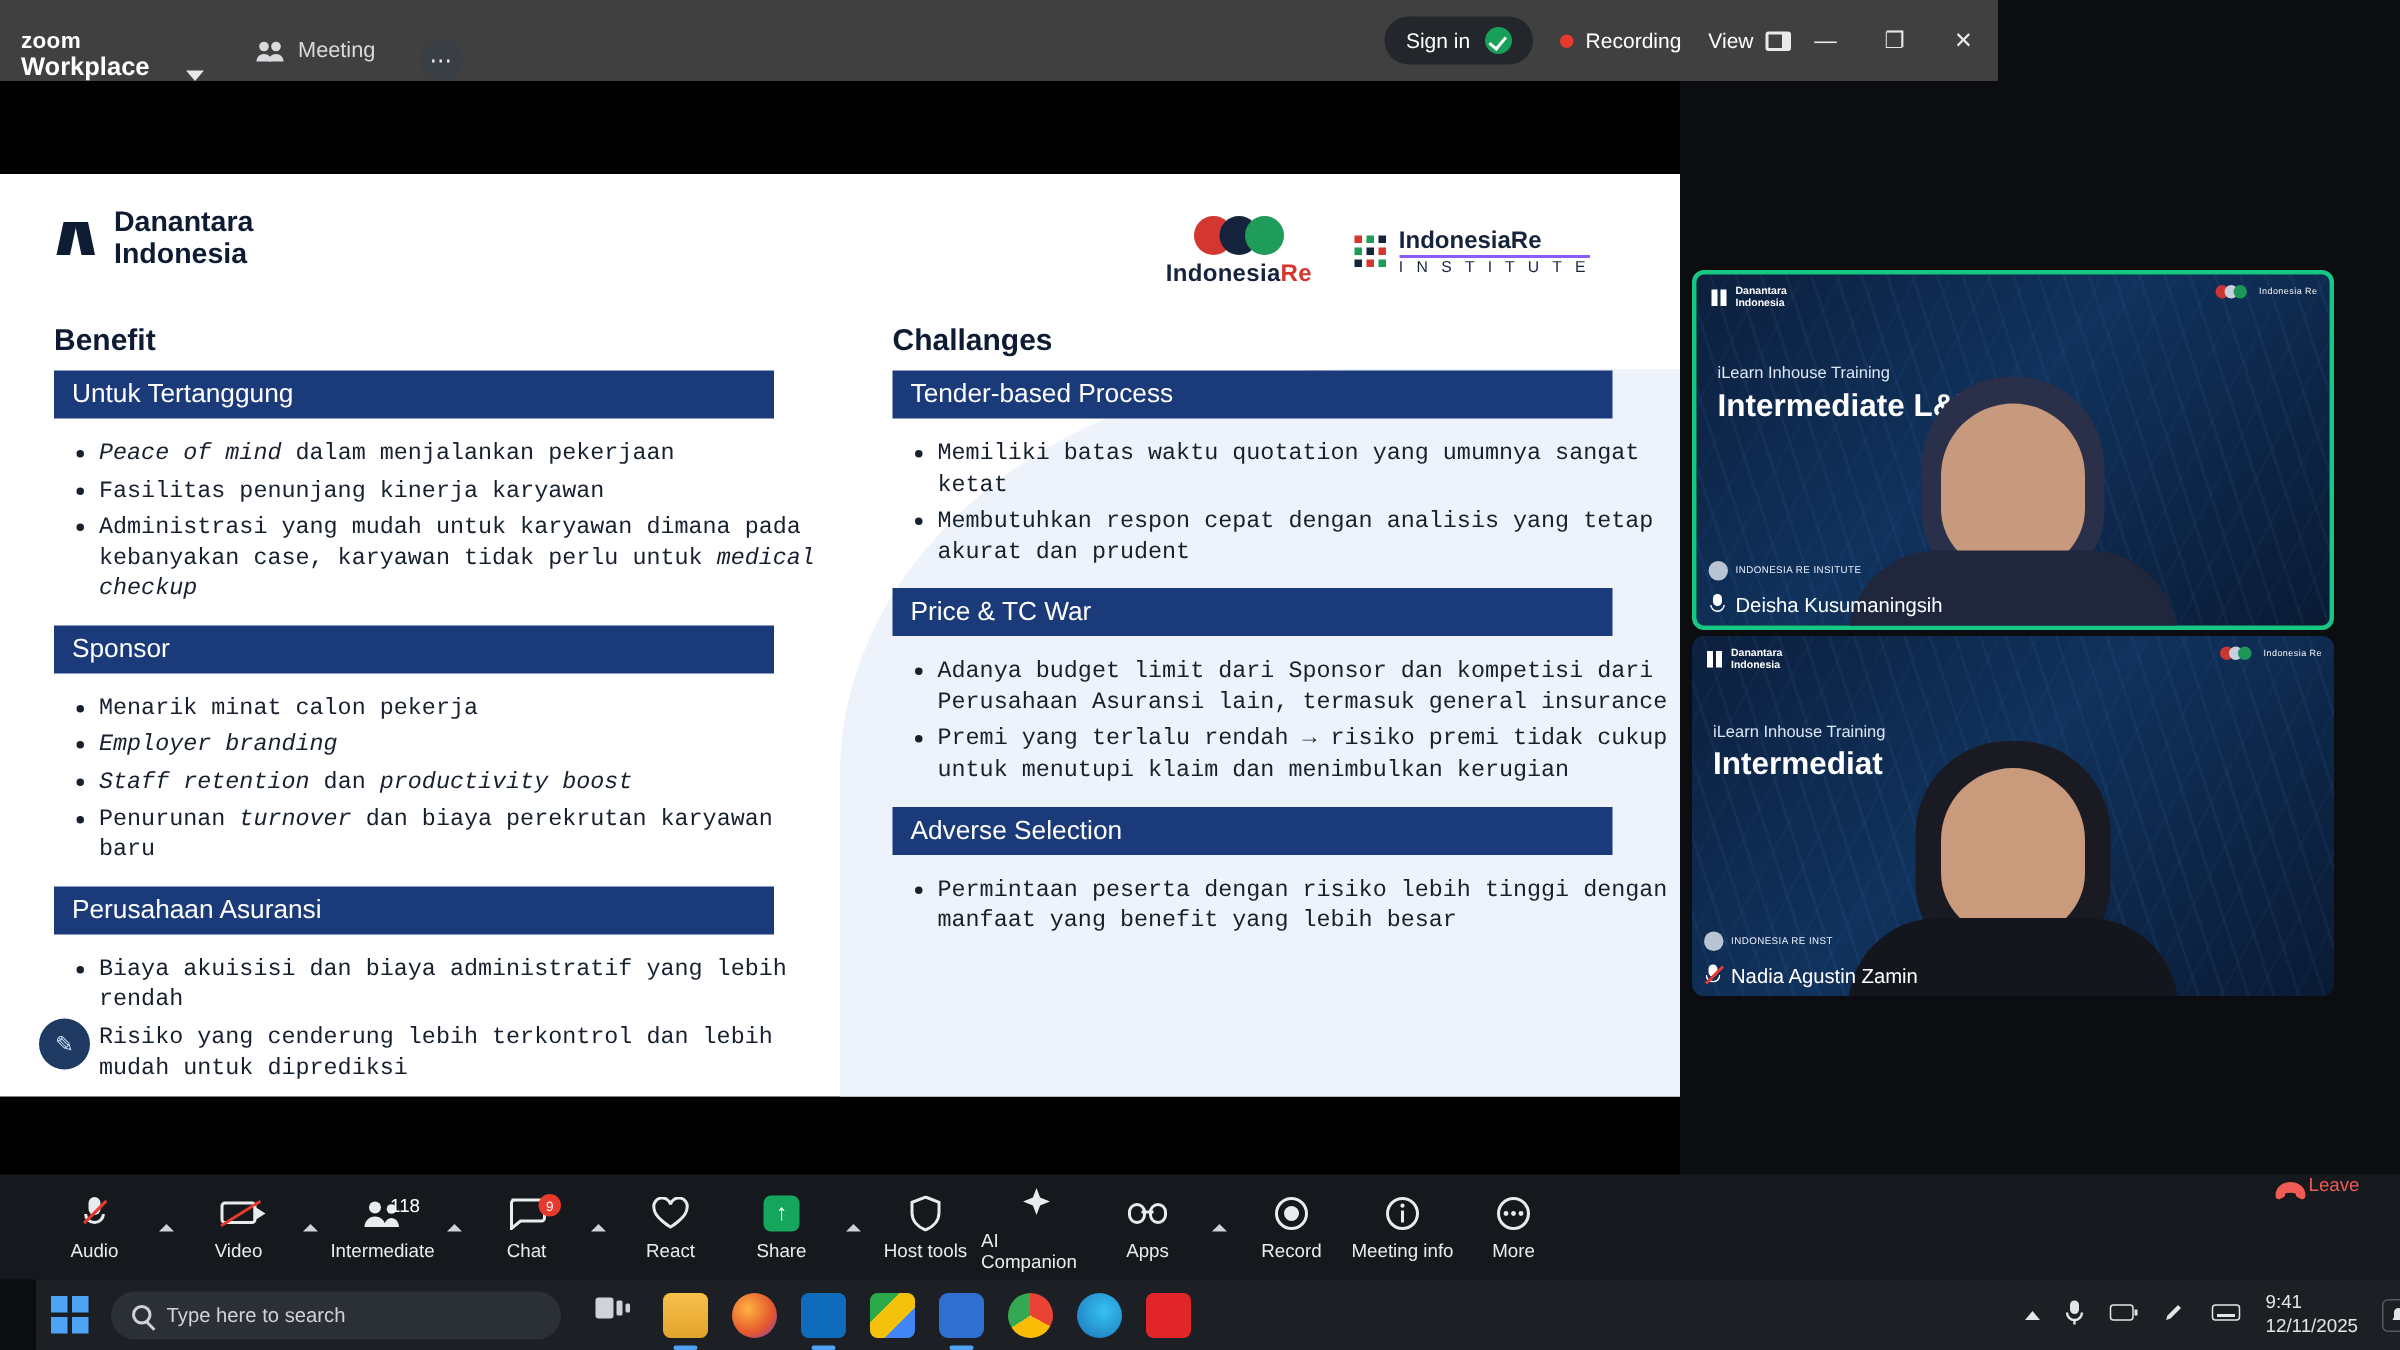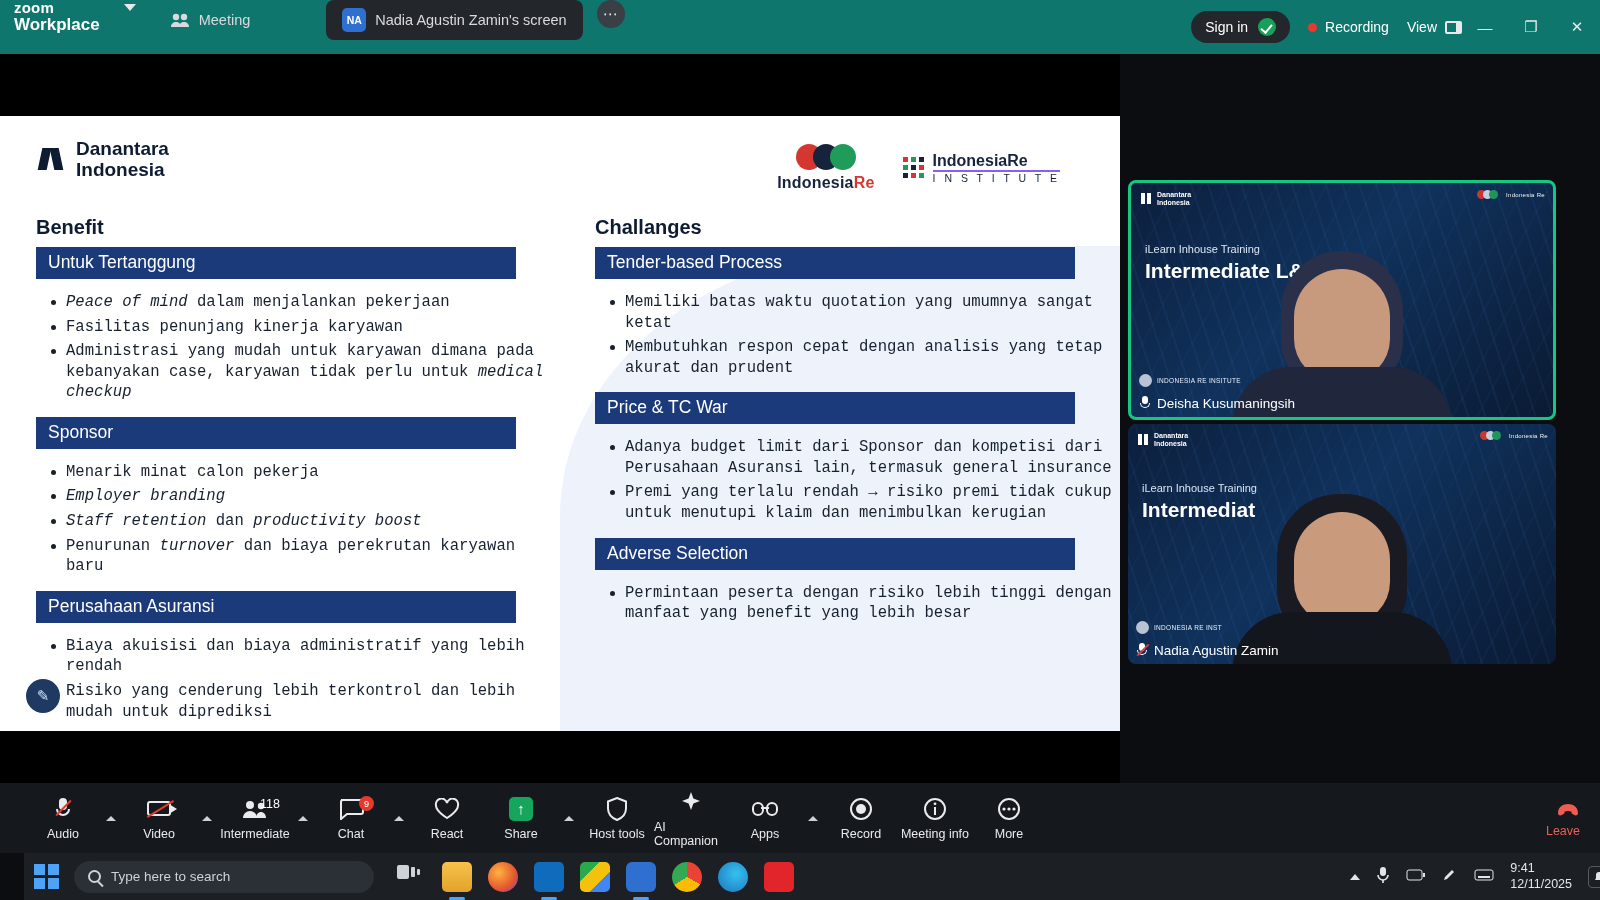--- a/index.html
+++ b/index.html
@@ -6,22 +6,22 @@
   html, body {
     width: 1600px; height: 900px;
     background: #000;
     font-family: "Liberation Sans", sans-serif;
     overflow: hidden;
   }
   .app { position: relative; width: 1600px; height: 900px; background: #0b0d10; }
 
   
   .titlebar {
-    position: absolute; top: 0; left: 0; width: 1600px; height: 54px;
-    background: #0f766e; display: flex; align-items: flex-start;
+    position: absolute; top: 0; left: 0; width: 1332px; height: 54px;
+    background: #404040; display: flex; align-items: flex-end;
   }
   .zoom-logo { margin-left: 14px; line-height: 1.05; }
   .zoom-logo .l1 { color: #fff; font-size: 15px; font-weight: 700; letter-spacing: .2px;}
   .zoom-logo .l2 { color: #fff; font-size: 17px; font-weight: 700; }
   .caret-down {
     width: 0; height: 0; border-left: 6px solid transparent; border-right: 6px solid transparent;
     border-top: 7px solid #e6e8ea; margin-left: 24px; margin-top: 4px;
   }
   .tab {
     display: flex; align-items: center; gap: 9px; height: 40px; padding: 0 16px;
@@ -162,21 +162,21 @@
   .chev { width: 0; height: 0; border-left: 5px solid transparent; border-right: 5px solid transparent;
           border-top: 5px solid #cfd3d8; align-self: center; }
   .ti-chev { width: 22px; height: 70px; display: flex; align-items: center; justify-content: center; }
   .count-badge { position: absolute; top: 13px; right: 14px; background: #e8392e; color: #fff;
                  font-size: 9px; border-radius: 9px; min-width: 15px; height: 15px;
                  display: flex; align-items: center; justify-content: center; }
   .part-count { position: absolute; top: 14px; right: 12px; color: #fff; font-size: 12.5px; }
   .share-ico { width: 24px; height: 24px; background: #16a55c; border-radius: 5px; position: relative; }
   .share-ico::after { content: "↑"; position: absolute; inset: 0; color: #fff; font-size: 15px; text-align: center; line-height: 24px; }
   .leave { position: absolute; right: 20px; top: 0; width: 72px; height: 70px; display: flex;
-           flex-direction: column; align-items: flex-end; justify-content: center; color: #f05c54; font-size: 12.5px; }
+           flex-direction: row; align-items: flex-start; justify-content: center; color: #f05c54; font-size: 12.5px; }
   .mic-ico { position: relative; width: 16px; height: 22px; }
   .mic-ico .b2 { position: absolute; left: 4px; top: 0; width: 8px; height: 12px; border-radius: 4px; background: #e9ebed; }
   .mic-ico .a2 { position: absolute; left: 1px; top: 11px; width: 14px; height: 7px; border: 2px solid #e9ebed; border-top: 0; border-radius: 0 0 8px 8px; }
   .mic-ico .s2 { position: absolute; left: -2px; top: 9px; width: 21px; height: 2px; background: #e8392e; transform: rotate(-45deg); }
   .cam-ico { width: 24px; height: 15px; border: 2px solid #e9ebed; border-radius: 3px; position: relative; }
   .cam-ico::after { content: ""; position: absolute; right: -8px; top: 1px; border-top: 5px solid transparent;
                     border-bottom: 5px solid transparent; border-left: 8px solid #e9ebed; }
   .cam-ico .s3 { position: absolute; left: -4px; top: 5px; width: 31px; height: 2px; background: #e8392e; transform: rotate(-32deg); }
 
   
@@ -219,24 +219,20 @@
         <svg width="20" height="16" viewBox="0 0 20 16">
             <circle cx="6" cy="5" r="3.2" fill="#d8dade"></circle>
             <circle cx="14" cy="5" r="3.2" fill="#d8dade"></circle>
             <path d="M1 15c0-3 2.2-5 5-5s5 2 5 5z" fill="#d8dade"></path>
             <path d="M9 15c0-3 2.2-5 5-5s5 2 5 5z" fill="#d8dade"></path>
           </svg>
       </span>
       <span>Meeting</span>
     </div>
 
-    <div class="tab active share">
-      <span class="tab-av">NA</span>
-      <span>Nadia Agustin Zamin's screen</span>
-    </div>
     <div class="dots-btn">⋯</div>
 
     <div class="tb-right">
       <div class="signin-pill">
         <span>Sign in</span>
         <span class="shield"></span>
       </div>
       <div style="display:flex;align-items:center;gap:8px;margin-left:18px;">
         <span class="rec-dot"></span>
         <span class="rec-txt">Recording</span>

